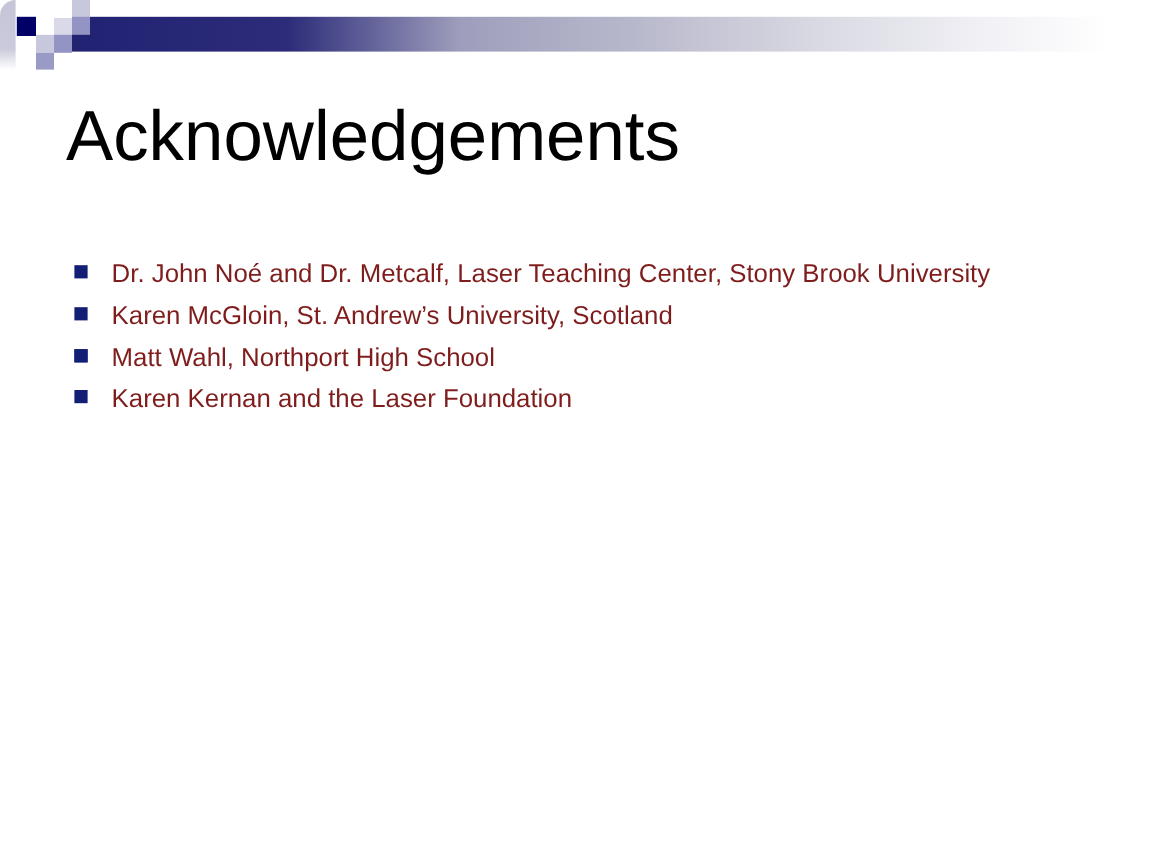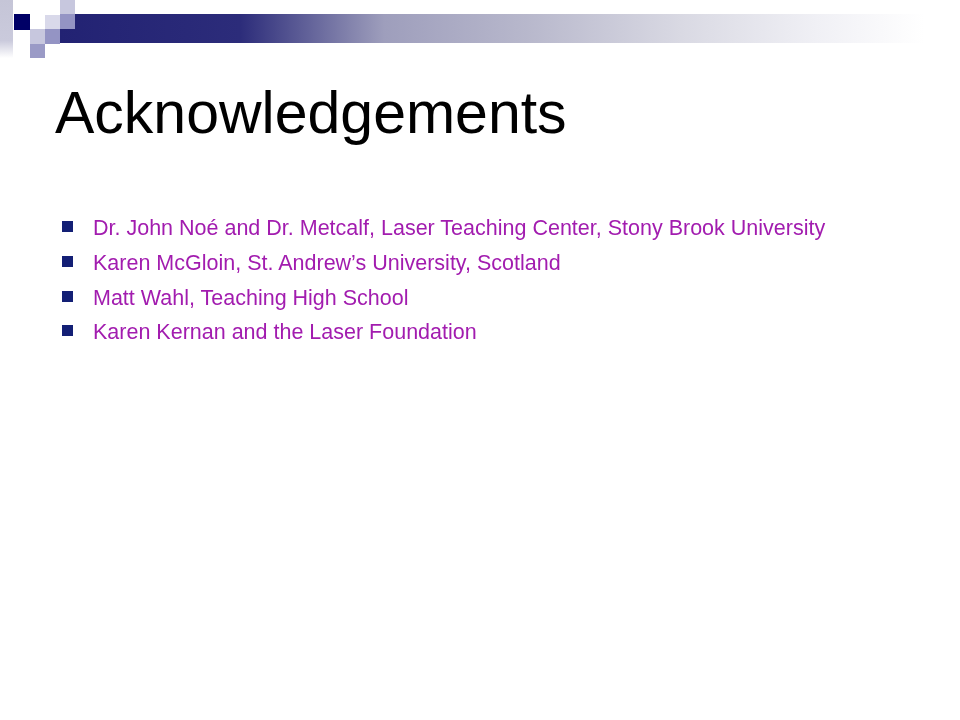--- a/index.html
+++ b/index.html
@@ -7,20 +7,21 @@
     padding: 0;
     background: #ffffff;
     font-family: "Liberation Sans", sans-serif;
   }
   .slide {
     position: relative;
     width: 960px;
     height: 720px;
     background: #ffffff;
     overflow: hidden;
+    border-radius: 13px;
   }
 
   
   .deco { position: absolute; }
 
   .strip-left {
     left: 0; top: 0; width: 13px; height: 58px;
     background: linear-gradient(to bottom, #c5c5d7 0%, #cacadc 70%, #ffffff 100%);
   }
   .header-bar {
@@ -68,21 +69,21 @@
     margin: 0;
     padding: 0;
     list-style: none;
     width: 880px;
   }
   .bullets li {
     position: relative;
     padding-left: 31px;
     line-height: 34.75px;
     font-size: 21.5px;
-    color: #a21caf;
+    color: #7f1d1d;
     white-space: nowrap;
   }
   .bullet-marker {
     position: absolute;
     left: 0;
     top: 10px;
     width: 11px;
     height: 11px;
     background: var(--bullet-navy, #131f75);
   }
@@ -111,21 +112,21 @@
     </li>
     <li>
       <span class="bullet-marker"></span>
       <span class="bullet-text">Karen McGloin, St. Andrew’s University, Scotland</span>
     </li>
     <li>
       <span class="bullet-marker"></span>
     </li>
     <li>
       <span class="bullet-marker"></span>
-      <span class="bullet-text">Matt Wahl, Teaching High School</span>
+      <span class="bullet-text">Matt Wahl, Northport High School</span>
     </li>
     <li>
       <span class="bullet-marker"></span>
       <span class="bullet-text">Karen Kernan and the Laser Foundation</span>
     </li>
   </ul>
 
 </div>
 
 </body></html>

